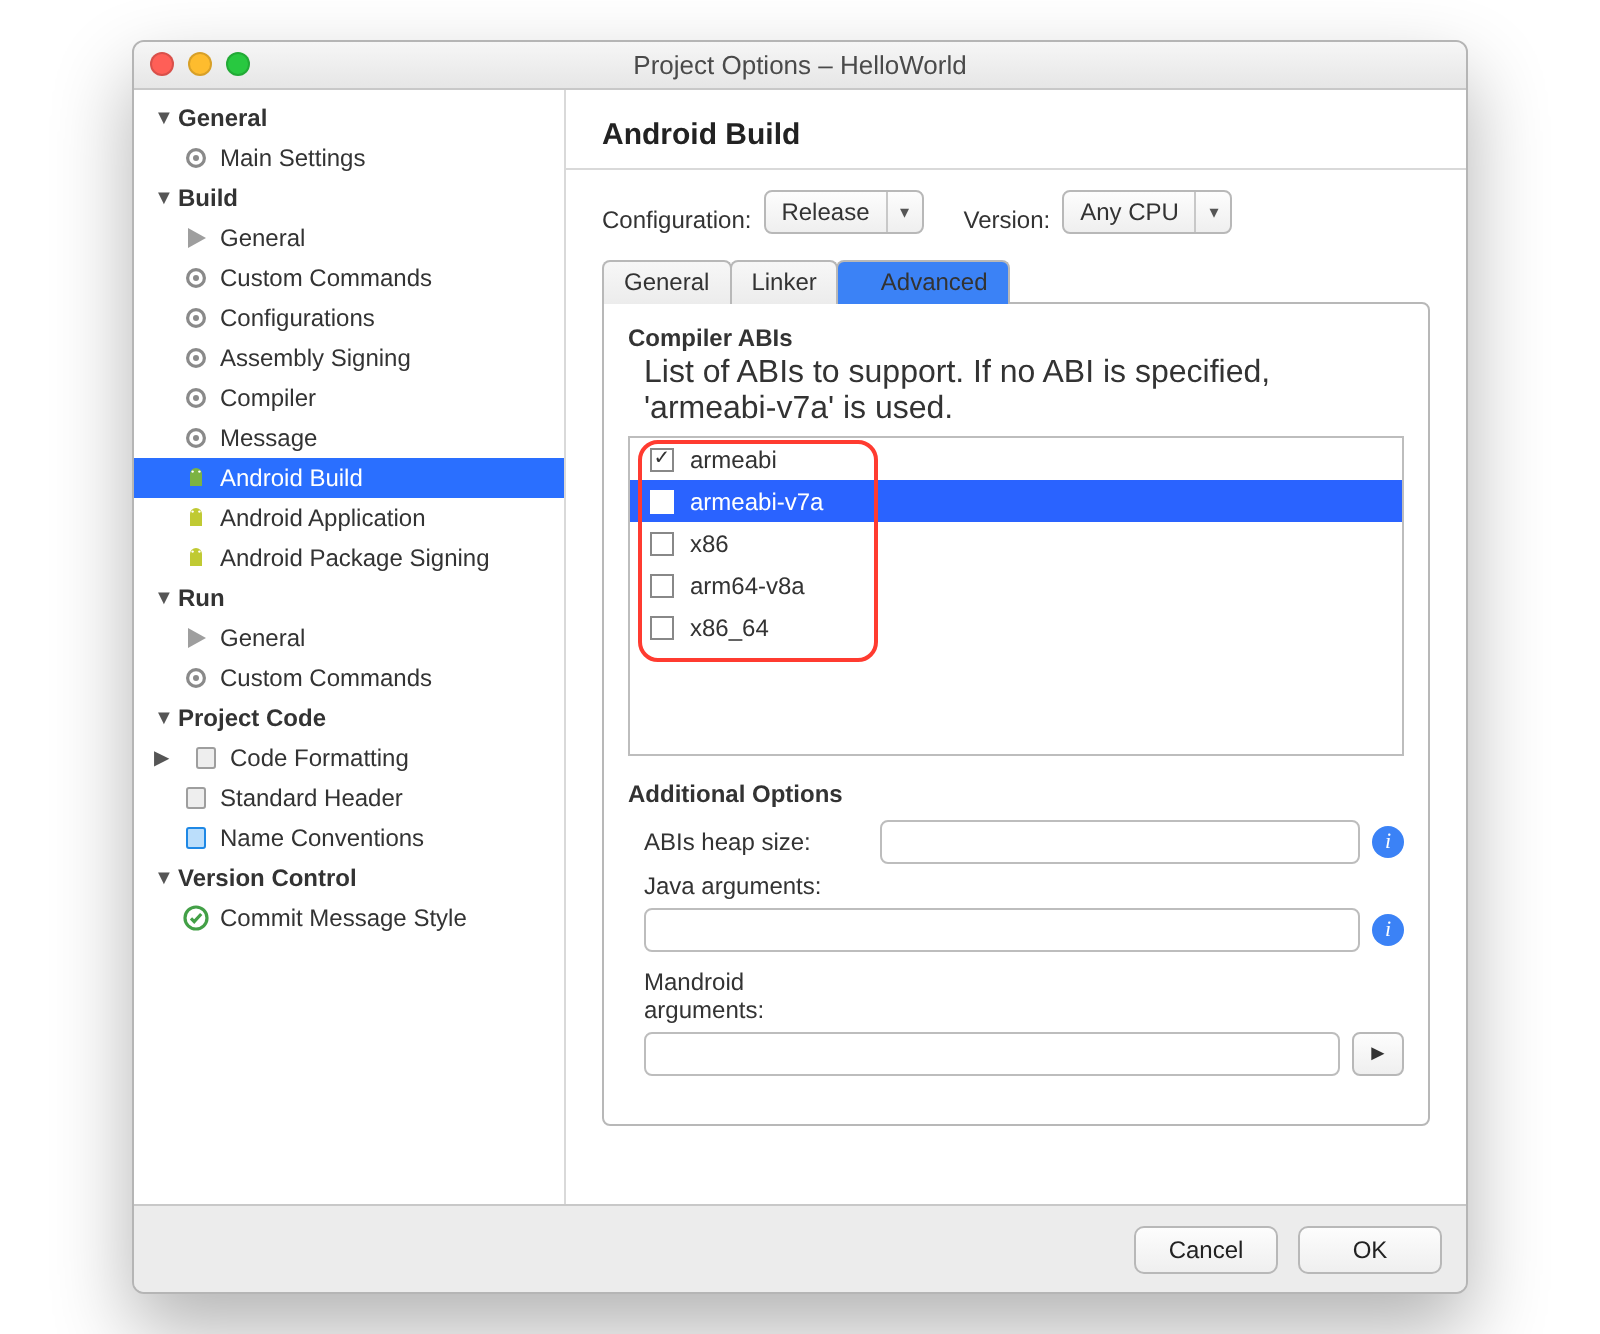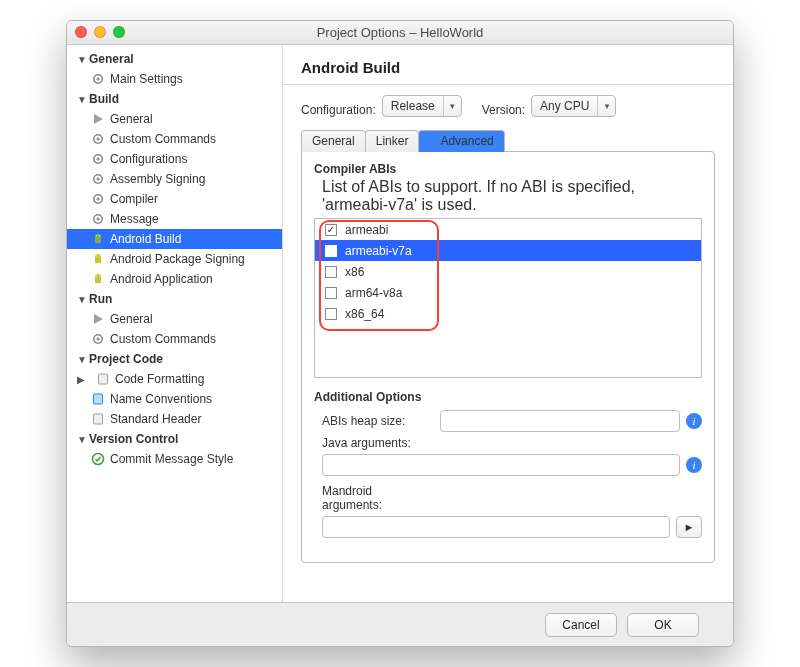--- a/index.html
+++ b/index.html
@@ -73,21 +73,21 @@
   .info-badge {
     width:16px;height:16px;border-radius:50%;background:#3b82f6;color:#fff;
     display:inline-flex;align-items:center;justify-content:center;font-size:11px;font-style:italic;font-family:Georgia,serif;
   }
   .go-btn {
     width:26px;height:22px;border:1px solid #b8b8b8;border-radius:4px;
     background:linear-gradient(#fdfdfd,#efefef); display:inline-flex;align-items:center;justify-content:center;font-size:11px;
   }
   .footer {
     height:44px; border-top:1px solid #c8c8c8; background:#ececec;
-    display:flex; justify-content:flex-end; align-items:center; gap:10px; padding:0 34px;
+    display:flex; justify-content:flex-end; align-items:center; gap:10px; padding:0 12px;
   }
   .btn {
     min-width:72px; height:24px; border:1px solid #b8b8b8; border-radius:5px;
     background:linear-gradient(#fdfdfd,#efefef); font-size:12px; color:#222;
     display:inline-flex;align-items:center;justify-content:center;
   }
   
   svg { display:block; }
 </style>
 </head>
@@ -188,32 +188,32 @@
         </div>
         <div class="item">
           <span class="icon">
             <svg width="14" height="14" viewBox="0 0 14 14">
               <path d="M4 5h6v6H4z" fill="#c0ca33"></path>
               <path d="M4 5a3 3 0 0 1 6 0" fill="#c0ca33"></path>
               <circle cx="5.3" cy="3.8" r="0.6" fill="#fff"></circle>
               <circle cx="8.7" cy="3.8" r="0.6" fill="#fff"></circle>
             </svg>
           </span>
-          <span>Android Package Signing</span>
+          <span>Android Application</span>
         </div>
         <div class="item">
           <span class="icon">
             <svg width="14" height="14" viewBox="0 0 14 14">
               <path d="M4 5h6v6H4z" fill="#c0ca33"></path>
               <path d="M4 5a3 3 0 0 1 6 0" fill="#c0ca33"></path>
               <circle cx="5.3" cy="3.8" r="0.6" fill="#fff"></circle>
               <circle cx="8.7" cy="3.8" r="0.6" fill="#fff"></circle>
             </svg>
           </span>
-          <span>Android Application</span>
+          <span>Android Package Signing</span>
         </div>
         <div class="cat">
           <span class="tri">▼</span>
           <span>Run</span>
         </div>
         <div class="item">
           <span class="icon">
             <svg width="14" height="14" viewBox="0 0 14 14">
               <polygon points="3,2 12,7 3,12" fill="#9e9e9e"></polygon>
             </svg>
@@ -238,32 +238,32 @@
           <span class="icon">
             <svg width="14" height="14" viewBox="0 0 14 14">
               <rect x="2.5" y="2" width="9" height="10" rx="1" fill="#eeeeee" stroke="#9e9e9e"></rect>
             </svg>
           </span>
           <span>Code Formatting</span>
         </div>
         <div class="item">
           <span class="icon">
             <svg width="14" height="14" viewBox="0 0 14 14">
+              <rect x="2.5" y="2" width="9" height="10" rx="1" fill="#eeeeee" stroke="#9e9e9e"></rect>
+            </svg>
+          </span>
+          <span>Standard Header</span>
+        </div>
+        <div class="item">
+          <span class="icon">
+            <svg width="14" height="14" viewBox="0 0 14 14">
               <rect x="2.5" y="2" width="9" height="10" rx="1" fill="#bbdefb" stroke="#1e88e5"></rect>
             </svg>
           </span>
           <span>Name Conventions</span>
-        </div>
-        <div class="item">
-          <span class="icon">
-            <svg width="14" height="14" viewBox="0 0 14 14">
-              <rect x="2.5" y="2" width="9" height="10" rx="1" fill="#eeeeee" stroke="#9e9e9e"></rect>
-            </svg>
-          </span>
-          <span>Standard Header</span>
         </div>
         <div class="cat">
           <span class="tri">▼</span>
           <span>Version Control</span>
         </div>
         <div class="item">
           <span class="icon">
             <svg width="14" height="14" viewBox="0 0 14 14">
               <circle cx="7" cy="7" r="5.5" fill="none" stroke="#43a047" stroke-width="1.6"></circle>
               <path d="M4.5 7.2l1.6 1.6L9.6 5" fill="none" stroke="#43a047" stroke-width="1.6"></path>

